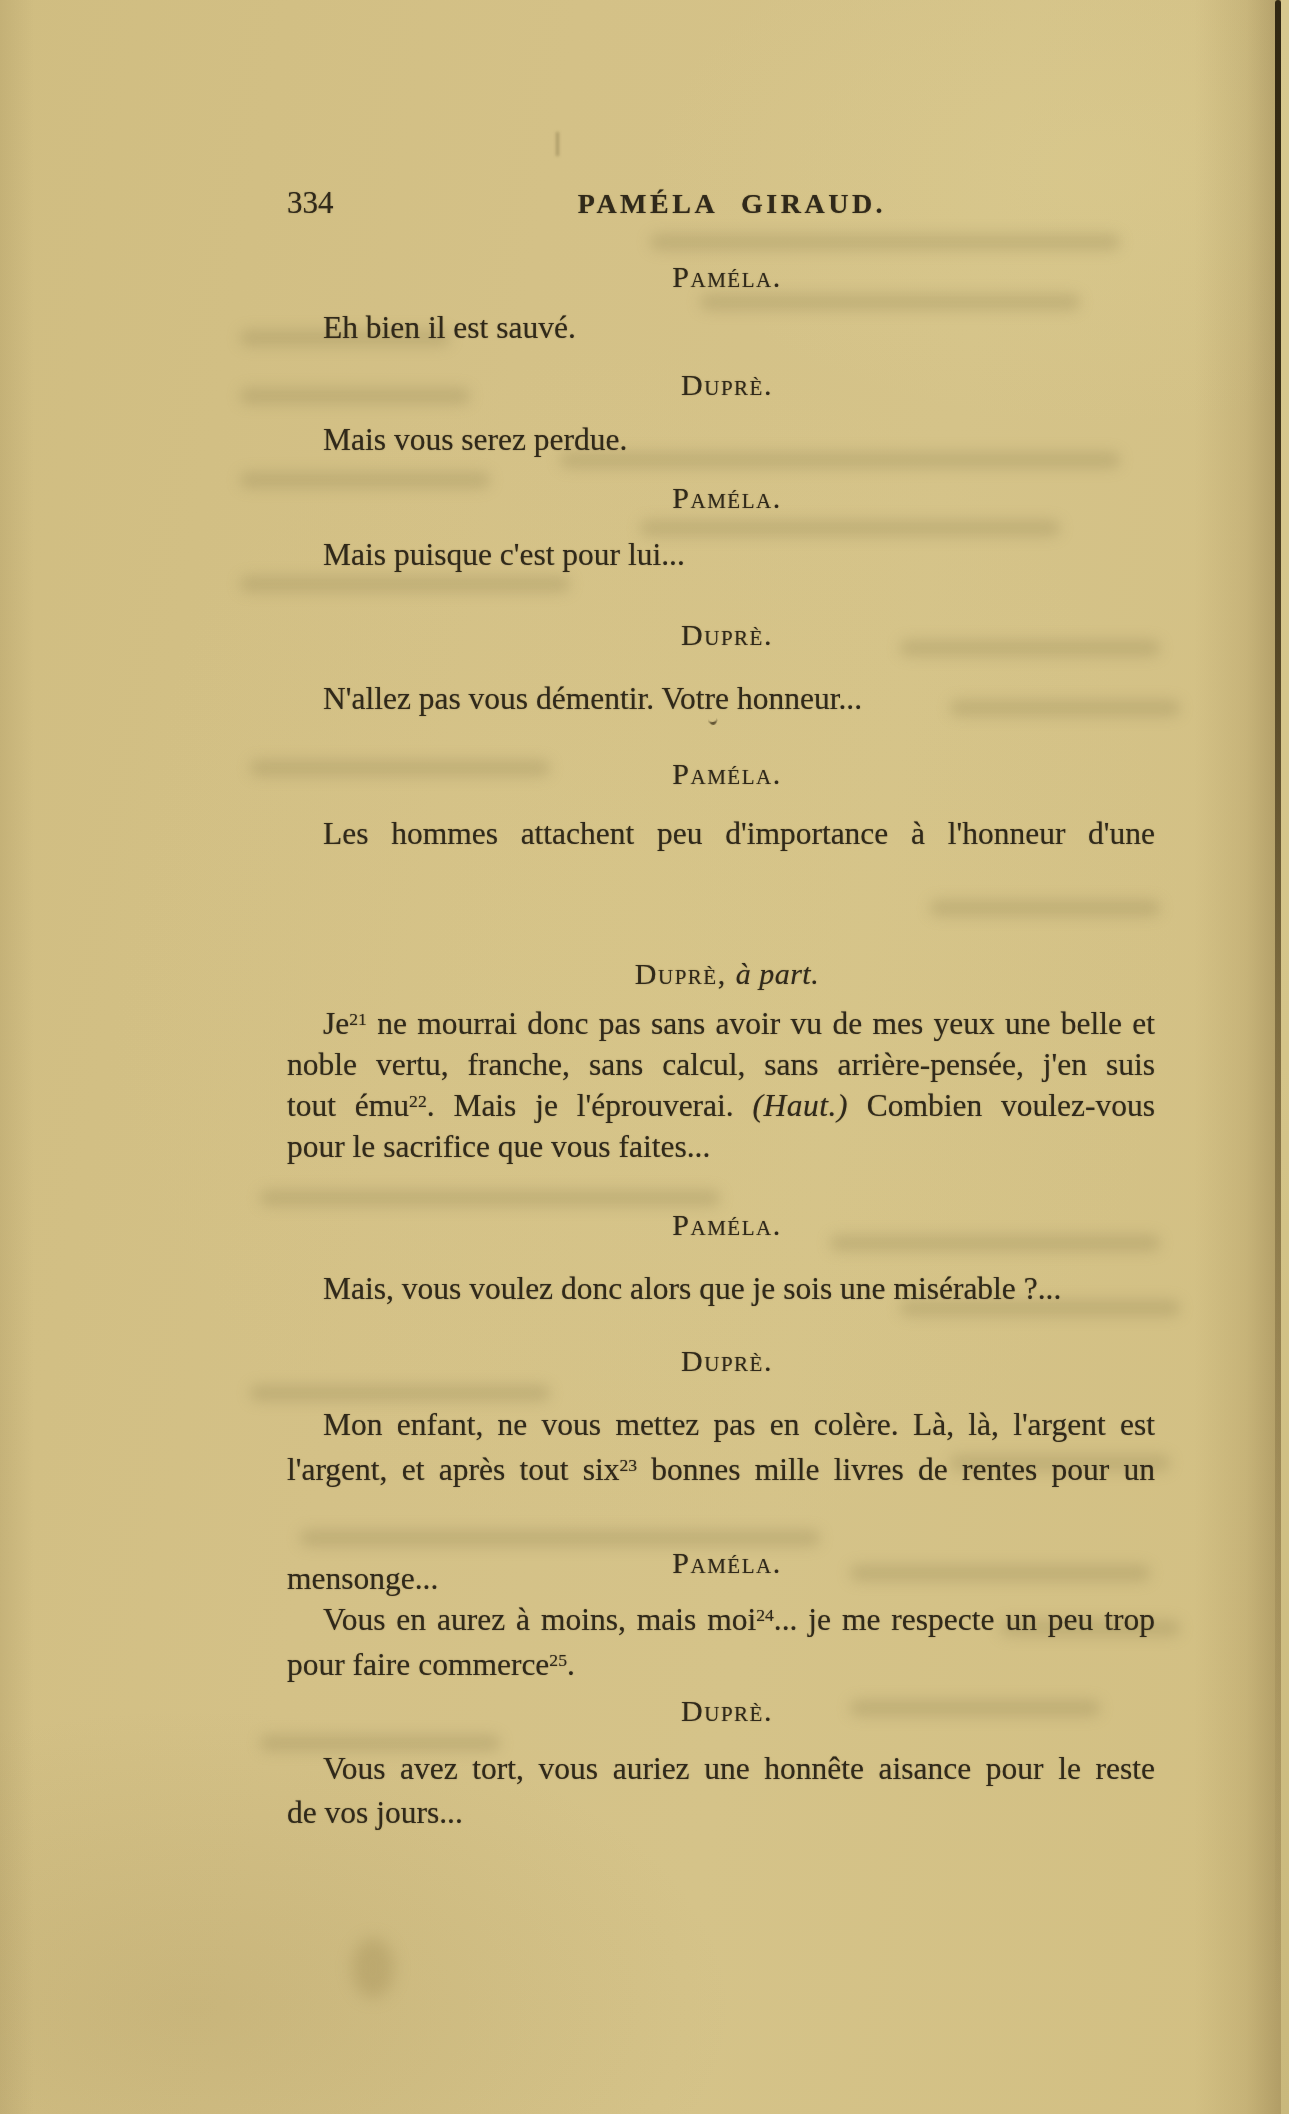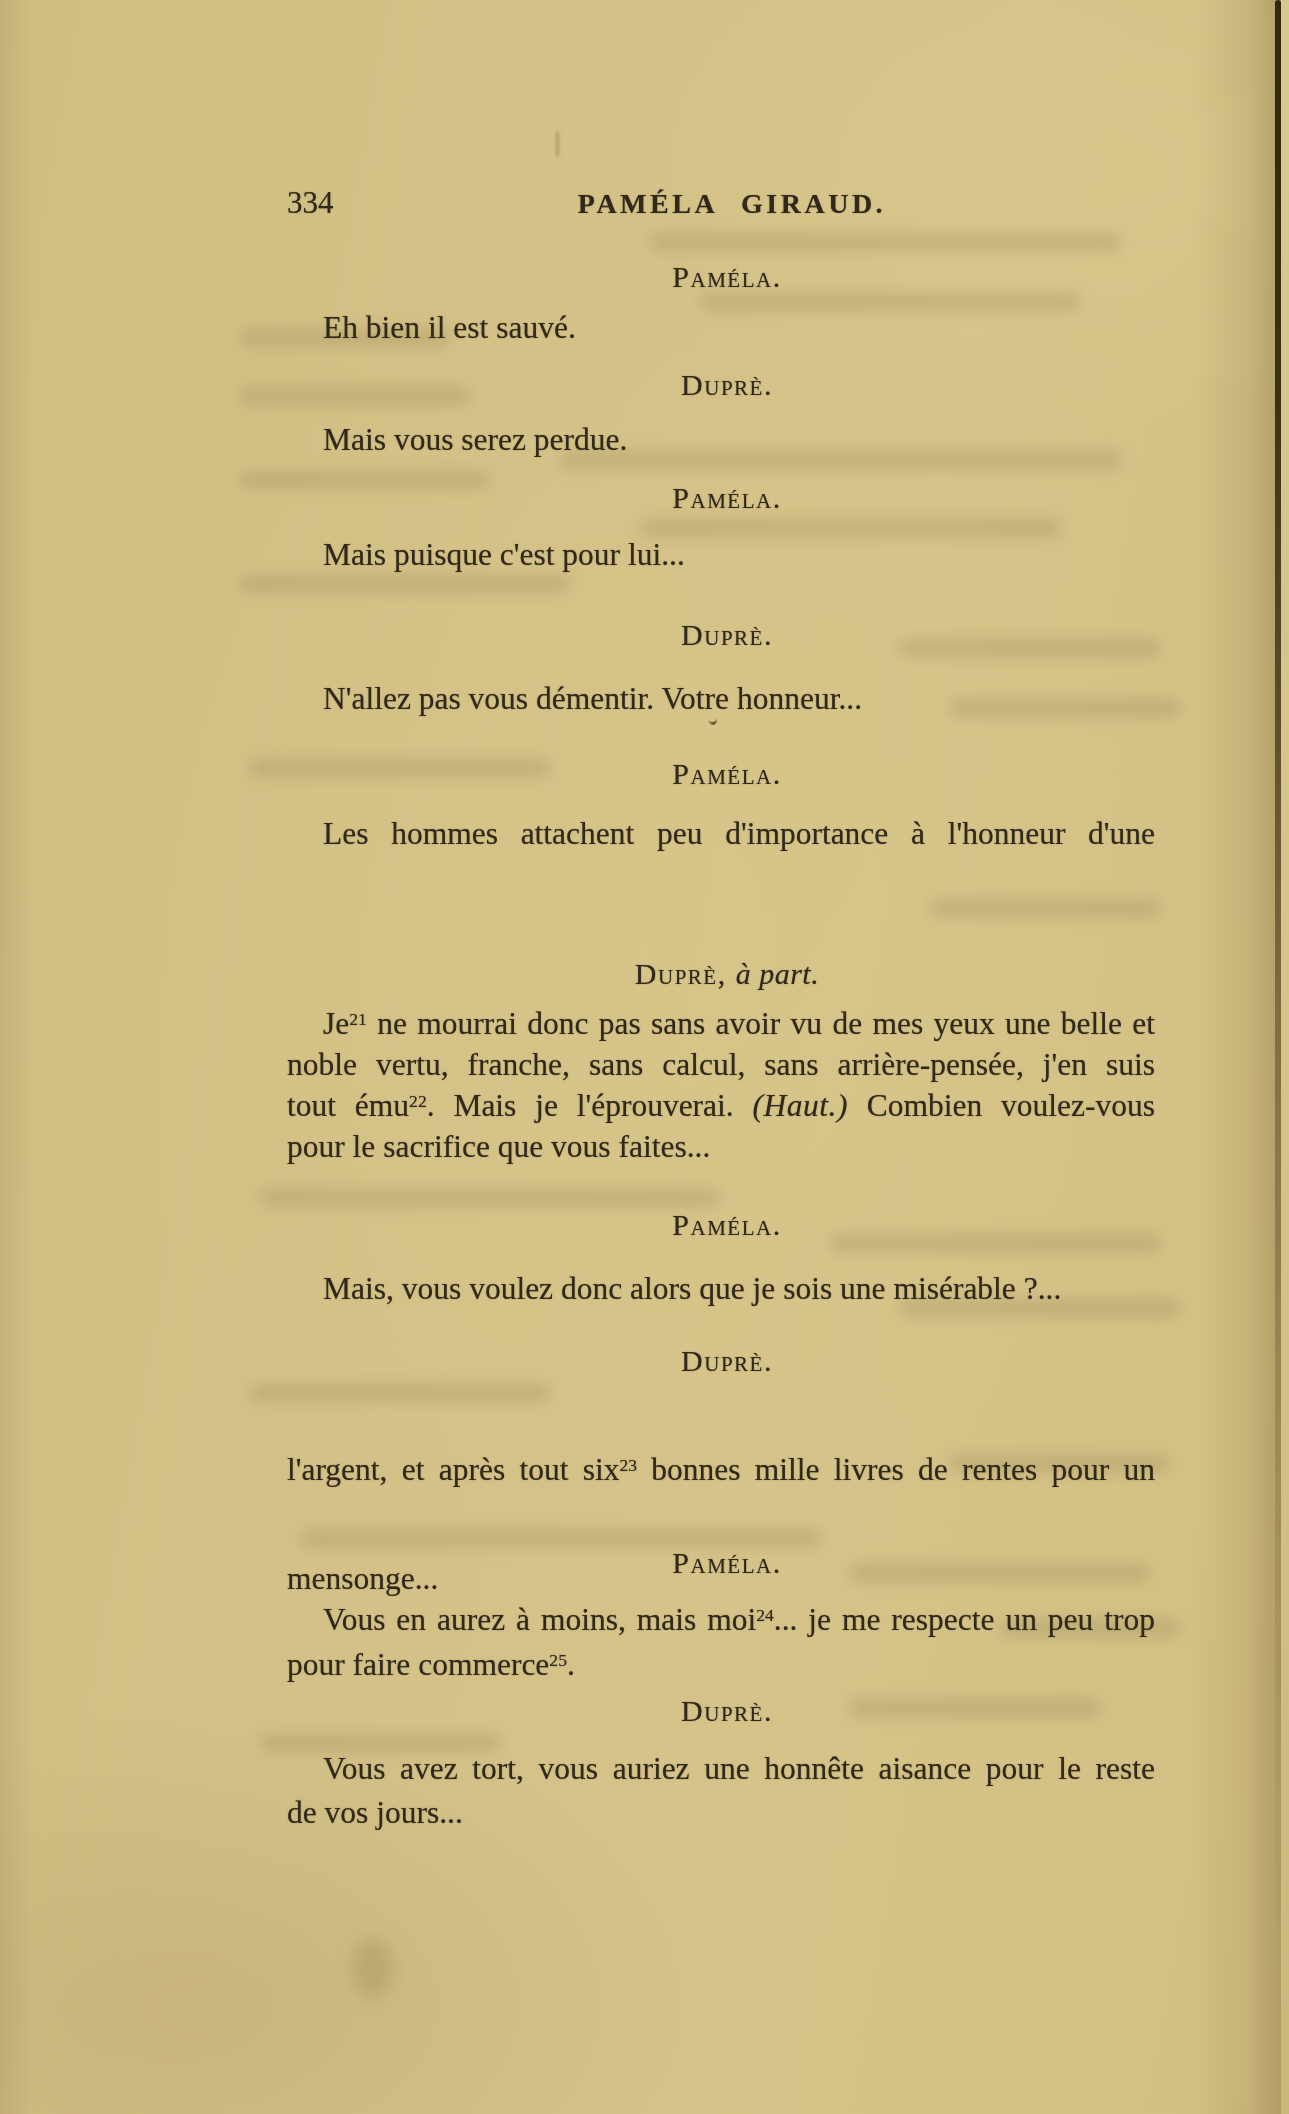--- a/index.html
+++ b/index.html
@@ -217,20 +217,21 @@
   <div class="speaker ink" style="top:956px;"><span>Duprè,</span> <span class="stage">à part.</span></div>
   <div class="bodyline indent just ink" style="top:1003px; line-height:41px;"><span>Je</span><sup>21</sup><span> ne mourrai donc pas sans avoir vu de mes yeux une belle et</span></div>
   <div class="bodyline just ink" style="top:1044px; line-height:41px;">noble vertu, franche, sans calcul, sans arrière-pensée, j'en suis</div>
   <div class="bodyline just ink" style="top:1085px; line-height:41px;"><span>tout ému</span><sup>22</sup><span>. Mais je l'éprouverai. </span><i class="stage">(Haut.)</i><span> Combien voulez-vous</span></div>
   <div class="bodyline ink" style="top:1126px; line-height:41px;">pour le sacrifice que vous faites...</div>
 
   <div class="speaker ink" style="top:1207px;">Paméla.</div>
   <div class="bodyline indent ink" style="top:1267px;">Mais, vous voulez donc alors que je sois une misérable ?...</div>
 
   <div class="speaker ink" style="top:1343px;">Duprè.</div>
+  <div class="bodyline indent just ink" style="top:1402px; line-height:45px;">Mon enfant, ne vous mettez pas en colère. Là, là, l'argent est</div>
   <div class="bodyline just ink" style="top:1447px; line-height:45px;"><span>l'argent, et après tout six</span><sup>23</sup><span> bonnes mille livres de rentes pour un</span></div>
   <div class="bodyline ink" style="top:1556px; line-height:45px;">mensonge...</div>
 
   <div class="speaker ink" style="top:1545px;">Paméla.</div>
   <div class="bodyline indent just ink" style="top:1597px; line-height:45px;"><span>Vous en aurez à moins, mais moi</span><sup>24</sup><span>... je me respecte un peu trop</span></div>
   <div class="bodyline ink" style="top:1642px; line-height:45px;"><span>pour faire commerce</span><sup>25</sup><span>.</span></div>
 
   <div class="speaker ink" style="top:1693px;">Duprè.</div>
   <div class="bodyline indent just ink" style="top:1747px;">Vous avez tort, vous auriez une honnête aisance pour le reste</div>
   <div class="bodyline ink" style="top:1791px;">de vos jours...</div>

